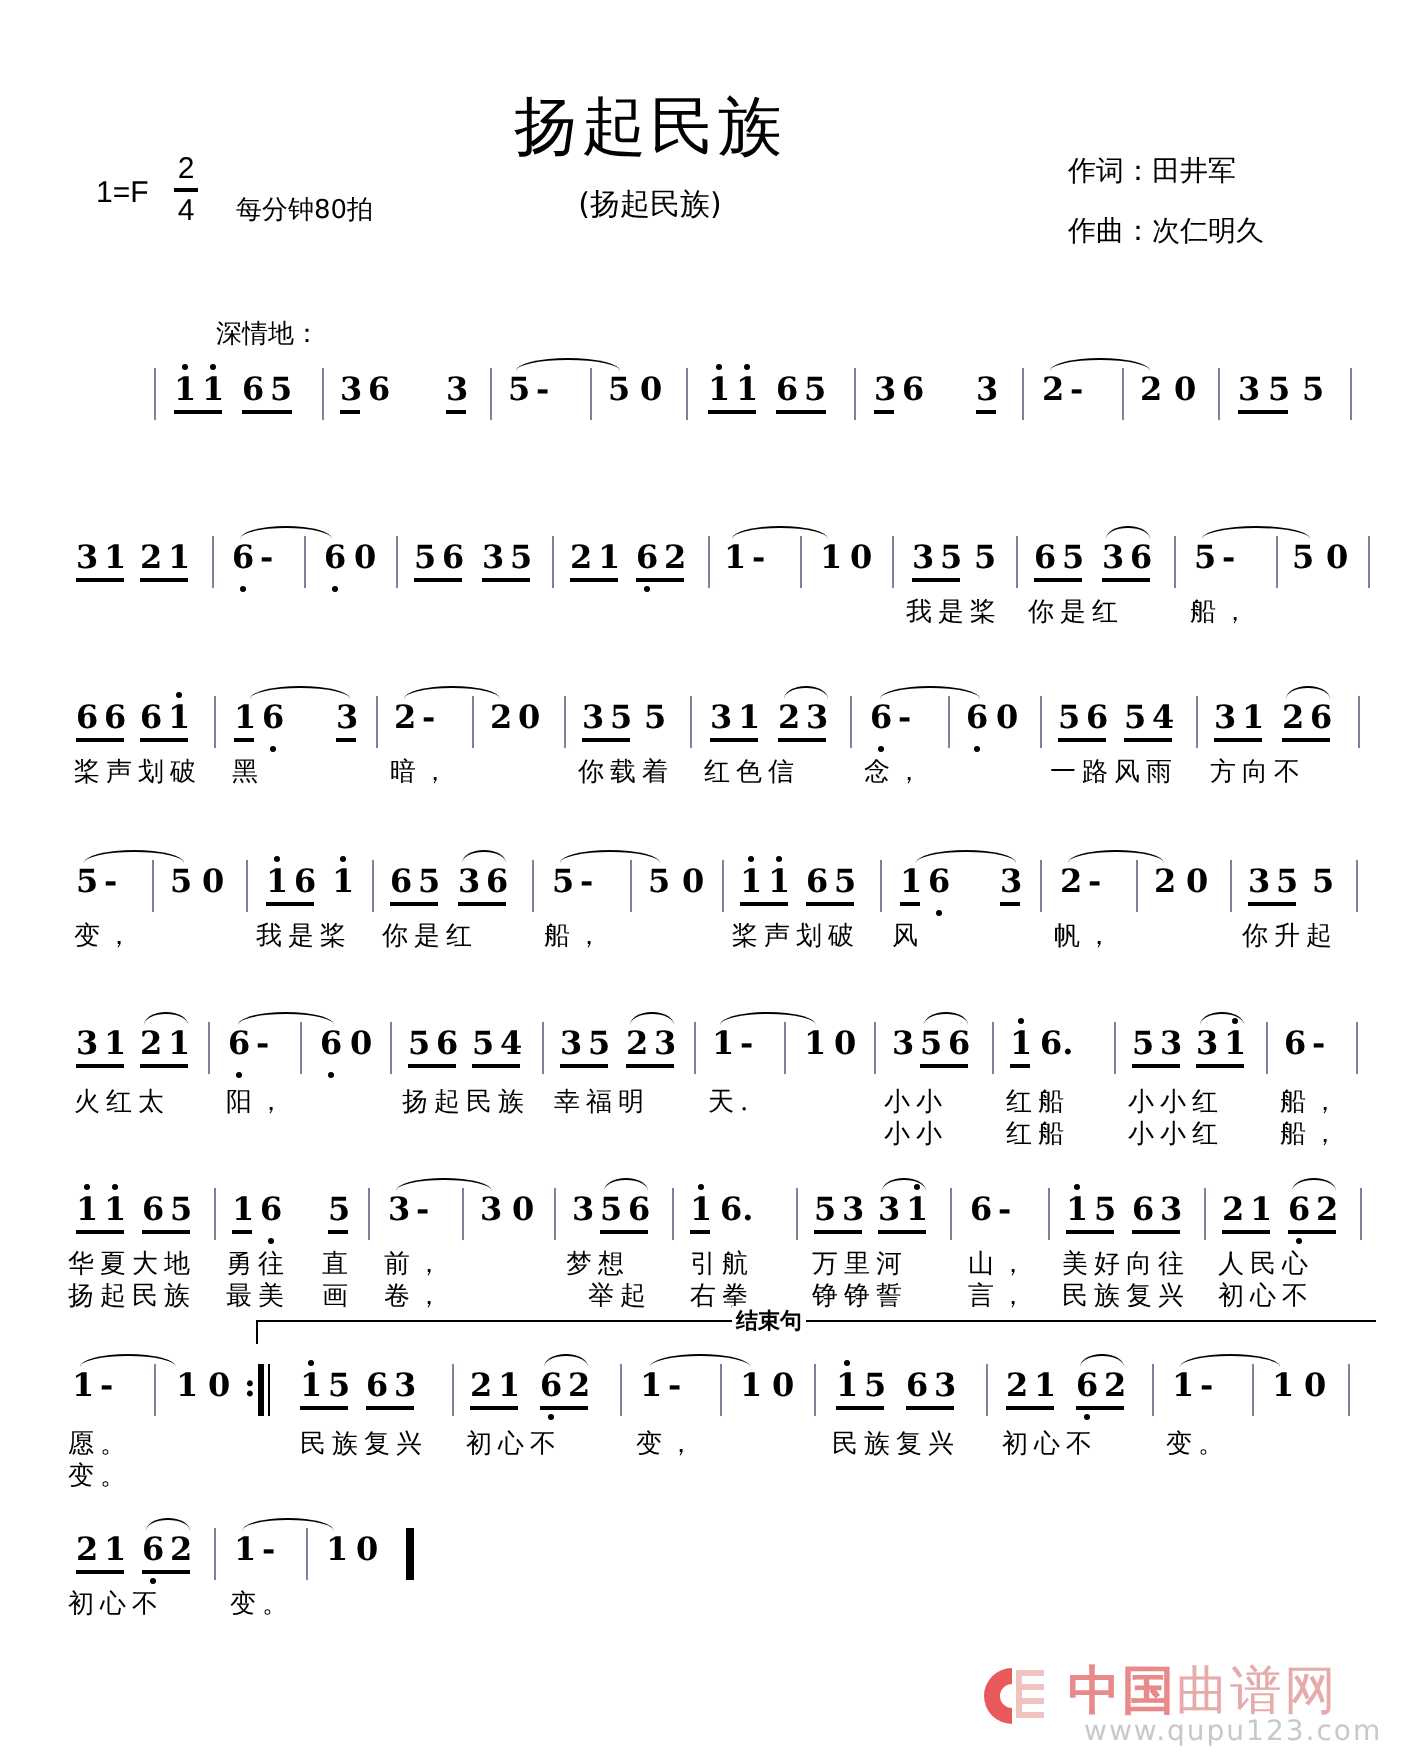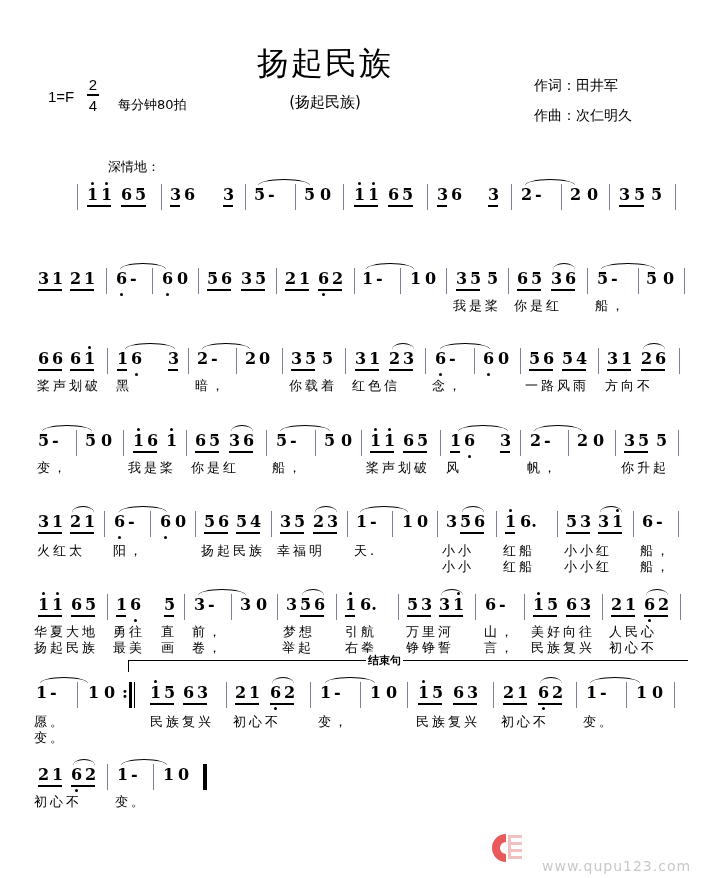--- a/index.html
+++ b/index.html
@@ -468,21 +468,21 @@
   <span class="lyric" style="left:283px;top:35px">梦想</span>
   <span class="lyric" style="left:345px;top:35px">引航</span>
   <span class="lyric" style="left:406px;top:35px">万里河</span>
   <span class="lyric" style="left:484px;top:35px">山，</span>
   <span class="lyric" style="left:531px;top:35px">美好向往</span>
   <span class="lyric" style="left:609px;top:35px">人民心</span>
   <span class="lyric" style="left:34px;top:51px">扬起民族</span>
   <span class="lyric" style="left:113px;top:51px">最美</span>
   <span class="lyric" style="left:161px;top:51px">画</span>
   <span class="lyric" style="left:192px;top:51px">卷，</span>
-  <span class="lyric" style="left:282px;top:51px">举起</span>
+  <span class="lyric" style="left:294px;top:51px">举起</span>
   <span class="lyric" style="left:345px;top:51px">右拳</span>
   <span class="lyric" style="left:406px;top:51px">铮铮誓</span>
   <span class="lyric" style="left:484px;top:51px">言，</span>
   <span class="lyric" style="left:531px;top:51px">民族复兴</span>
   <span class="lyric" style="left:609px;top:51px">初心不</span>
 
   <div class="bracket" style="left:128px;top:72px;width:560px"></div>
   <div class="bracket-v" style="left:128px;top:72px;height:12px"></div>
   <span class="coda-label" style="left:366px;top:65px">结束句</span>
 </div>
@@ -582,14 +582,15 @@
 
 <div class="abs watermark">
   <svg class="wm-logo" viewBox="0 0 34 32">
     <path d="M16 2 A14 14 0 1 0 16 30 L16 22 A6 6 0 1 1 16 10 Z" fill="#e85a5a"></path>
     <rect x="20" y="3" width="12" height="3" fill="#f3c0c0"></rect>
     <rect x="20" y="10" width="12" height="3" fill="#f3c0c0"></rect>
     <rect x="20" y="17" width="12" height="3" fill="#f3c0c0"></rect>
     <rect x="20" y="24" width="12" height="3" fill="#f3c0c0"></rect>
     <rect x="18" y="3" width="3" height="24" fill="#f3c0c0"></rect>
   </svg>
+  <span class="wm-cn"><span style="color:#e88a8a">中国</span><span style="font-weight:normal">曲谱网</span></span>
   <span class="wm-url">www.qupu123.com</span>
 </div>
 
 </body></html>

